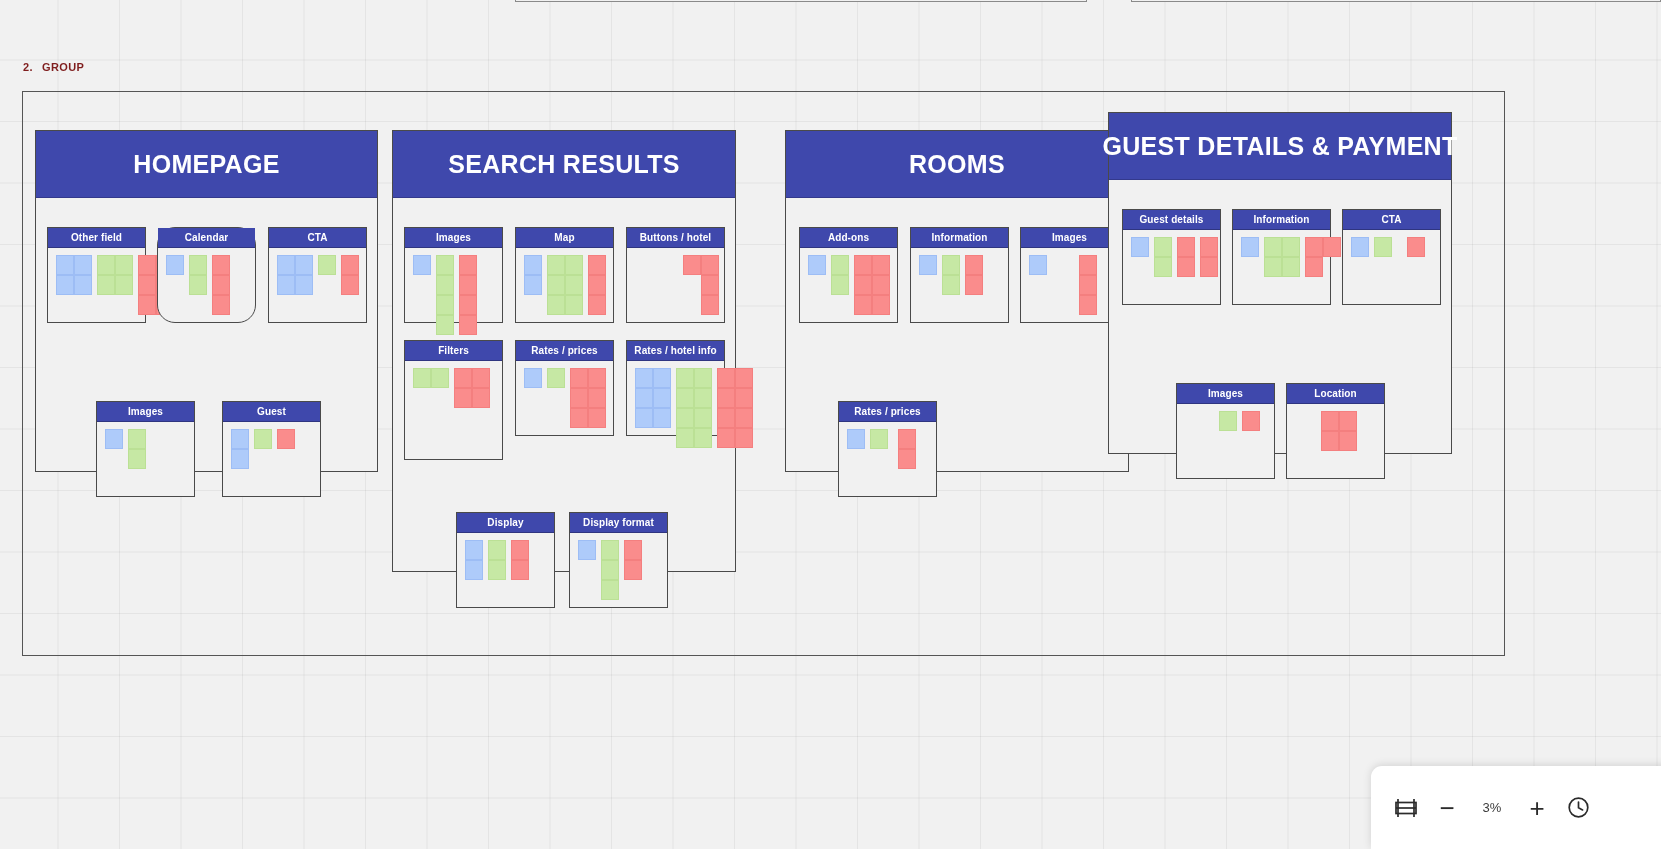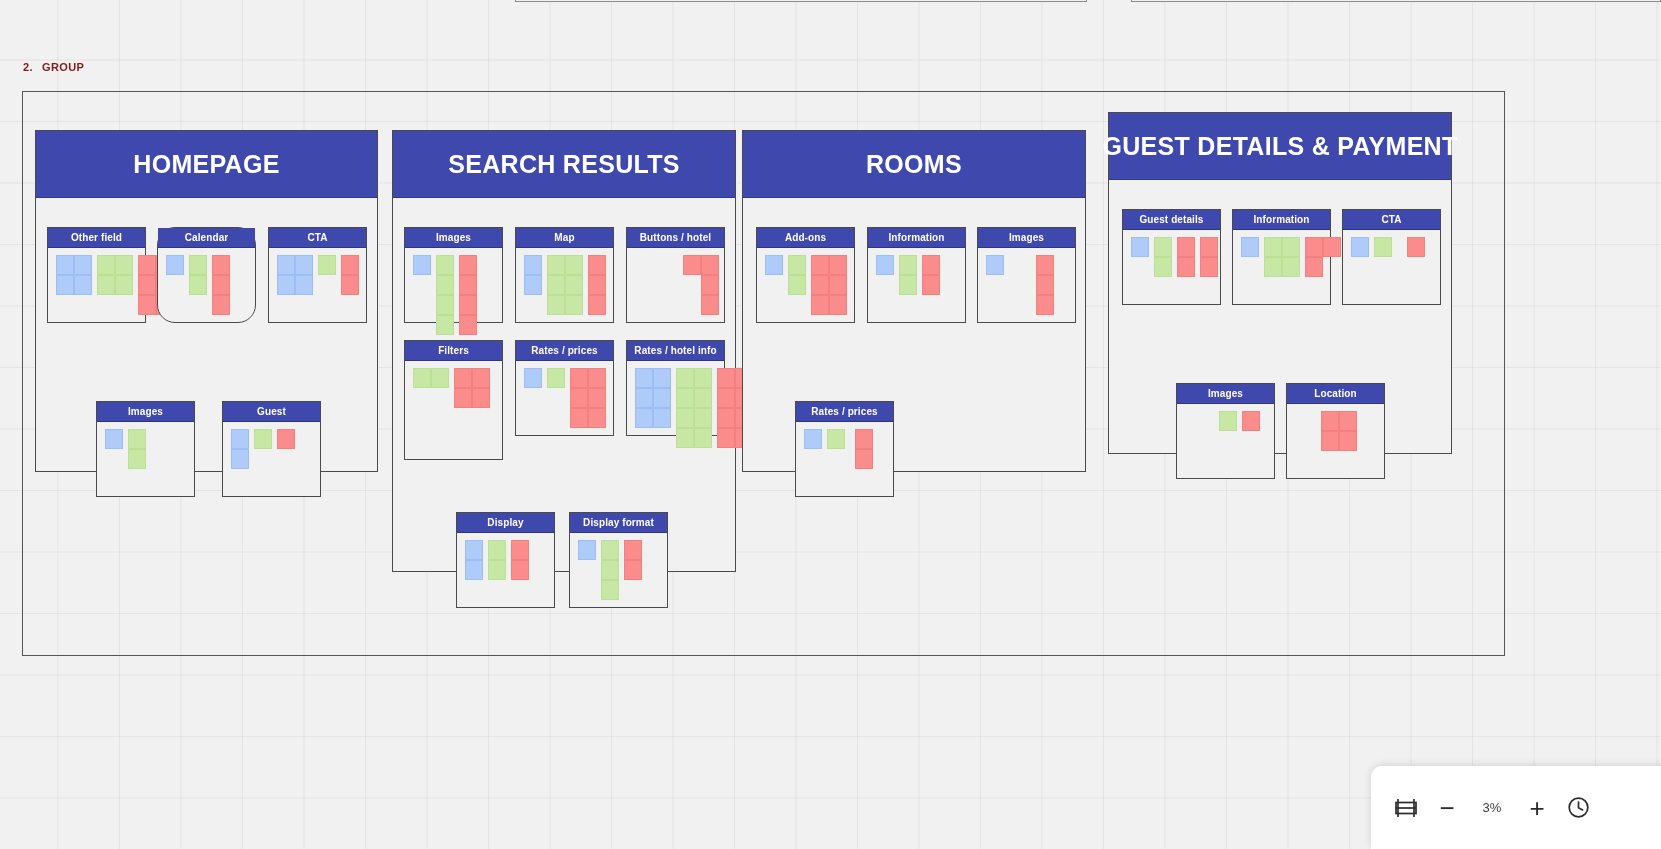--- a/index.html
+++ b/index.html
@@ -474,21 +474,21 @@
                 <div class="note-grid" style="grid-template-columns: repeat(1, 18px);">
                   <div class="note-cell c-red"></div>
                   <div class="note-cell c-red"></div>
                 </div>
               </div>
             </div>
           </div>
         </div>
       </div>
     </div>
-    <div class="section" style="left: 742px; top: 130px; width: 344px; height: 342px;">
+    <div class="section" style="left: 785px; top: 130px; width: 344px; height: 342px;">
       <div class="section-header">
         <div class="section-title">ROOMS</div>
       </div>
       <div class="section-body">
         <div class="card" style="left: 13px; top: 29px; width: 99px; height: 96px;">
           <div class="card-header">
             <div class="card-title">Add-ons</div>
           </div>
           <div class="card-body">
             <div class="notes">

